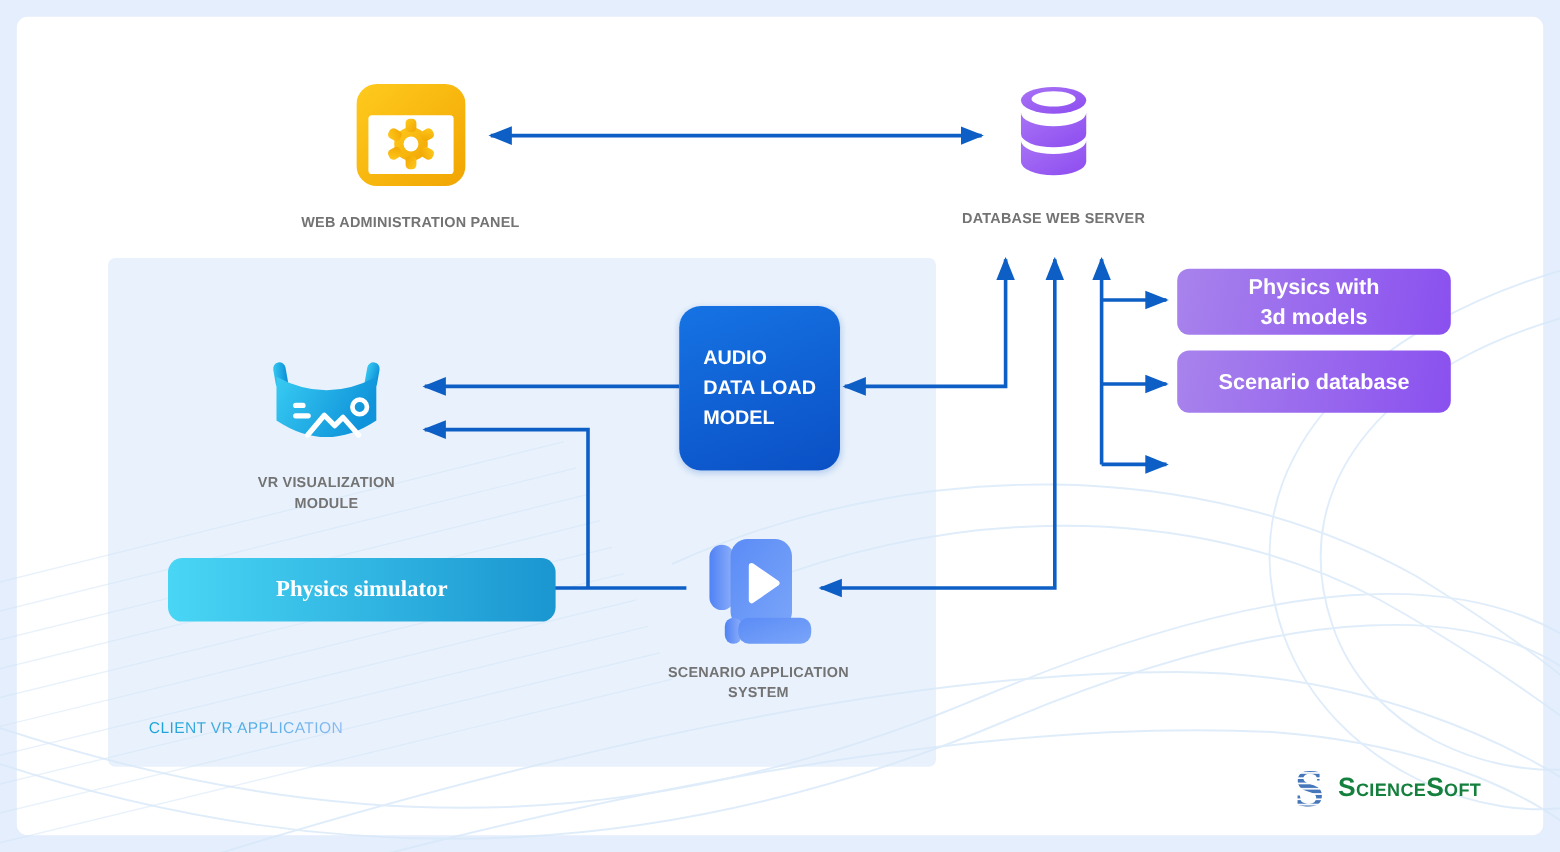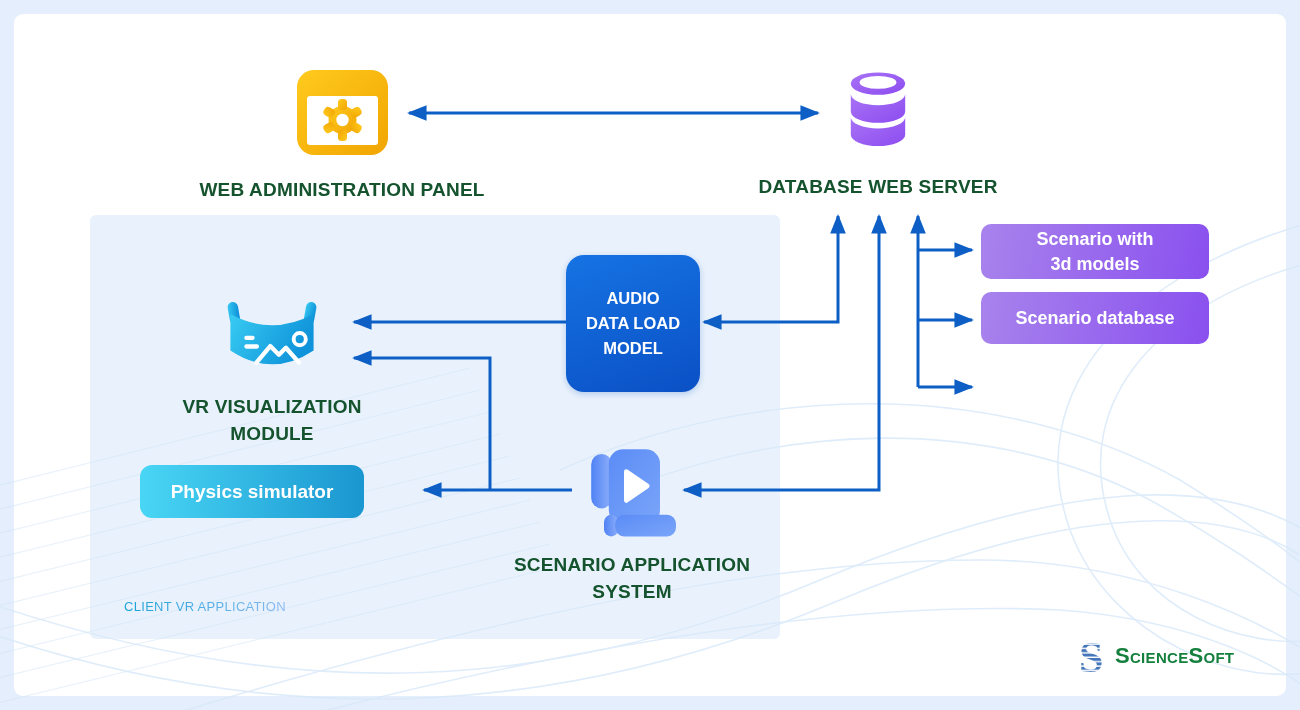--- a/index.html
+++ b/index.html
@@ -2,36 +2,36 @@
 <html><head>
 <meta charset="utf-8">
 <style>
   html,body{margin:0;padding:0;}
   body{font-family:"Liberation Sans",sans-serif;background:#e4eefc;}
   .stage{position:relative;width:1300px;height:710px;background:#e4eefc;overflow:hidden;}
   .card{position:absolute;left:14px;top:14px;right:14px;bottom:14px;background:#ffffff;border-radius:9px;}
   svg.layer{position:absolute;left:0;top:0;width:1300px;height:710px;pointer-events:none;}
   .client-box{position:absolute;left:90px;top:215px;width:690px;height:424px;background:#e9f2fc;border-radius:6px;}
   .node{position:absolute;display:flex;flex-direction:column;align-items:center;}
-  .node-label{font-size:19px;font-weight:700;color:#14532d;text-align:center;line-height:1.42;
+  .node-label{font-size:12px;font-weight:700;color:#737373;text-align:center;line-height:1.42;
               letter-spacing:.2px;white-space:pre-line;}
   .admin-node{left:172px;top:70px;width:340px;}
   .admin-node .node-label{margin-top:22px;}
   .db-node{left:708px;top:66px;width:340px;}
   .db-node .node-label{margin-top:16px;}
   .vr-node{left:142px;top:296px;width:260px;}
   .vr-node .node-label{margin-top:10px;}
   .scenario-node{left:492px;top:446px;width:280px;}
   .scenario-node .node-label{margin-top:14px;}
   .audio-box{position:absolute;left:566px;top:255px;width:134px;height:137px;border-radius:18px;
              background:linear-gradient(160deg,#1673e3,#0a50c5);display:flex;align-items:center;justify-content:center;
              box-shadow:0 2px 6px rgba(10,80,197,.25);}
-  .audio-box .box-label{color:#fff;font-size:16.5px;font-weight:700;text-align:center;line-height:1.5;white-space:pre-line;}
-  .physics-box{position:absolute;left:140px;top:465px;width:224px;height:53px;border-radius:12px;
-               background:linear-gradient(90deg,#49d6f5,#1a96d0);display:flex;align-items:center;justify-content:center;}
+  .audio-box .box-label{color:#fff;font-size:16.5px;font-weight:700;line-height:1.5;white-space:pre-line;}
+  .physics-box{position:absolute;left:140px;top:465px;width:323px;height:53px;border-radius:12px;
+               background:linear-gradient(90deg,#49d6f5,#1a96d0);display:flex;align-items:center;justify-content:center;font-family:Liberation Serif, serif;}
   .physics-box .box-label{color:#fff;font-size:19px;font-weight:700;}
   .purple-box{position:absolute;left:981px;width:228px;border-radius:10px;
               background:linear-gradient(100deg,#a883ec,#8a50ef);display:flex;align-items:center;justify-content:center;}
   .purple-box .box-label{color:#fff;font-size:18px;font-weight:700;text-align:center;line-height:1.35;white-space:pre-line;}
   .pb1{top:224px;height:55px;}
   .pb2{top:292px;height:52px;justify-content:center;}
   .pb3{top:363px;height:52px;}
   .client-label{position:absolute;left:124px;top:599px;font-size:13px;font-weight:400;letter-spacing:.3px;
                 color:#2f8ed1;background:linear-gradient(90deg,#17a2d6,#8ab9f2);
                 -webkit-background-clip:text;background-clip:text;-webkit-text-fill-color:transparent;}
@@ -181,21 +181,21 @@
       <rect x="36" y="4" width="64" height="94" rx="18" fill="url(#scr)"></rect>
       <rect x="30" y="86" width="18" height="27" rx="9" fill="url(#scrL)"></rect>
       <rect x="44" y="86" width="76" height="27" rx="11" fill="url(#scr)"></rect>
       <path d="M 58,32 L 84,50 L 58,68 Z" fill="#ffffff" stroke="#ffffff" stroke-width="6" stroke-linejoin="round"></path>
     </svg>
     <div class="node-label">SCENARIO APPLICATION
 SYSTEM</div>
   </div>
 
   <div class="purple-box pb1">
-    <div class="box-label">Scenario with
+    <div class="box-label">Physics with
 3d models</div>
   </div>
   <div class="purple-box pb2">
     <div class="box-label">Scenario database</div>
   </div>
 
   <div class="client-label">CLIENT VR APPLICATION</div>
 
   <div class="logo">
     <svg width="30" height="40" viewBox="0 0 30 40">

